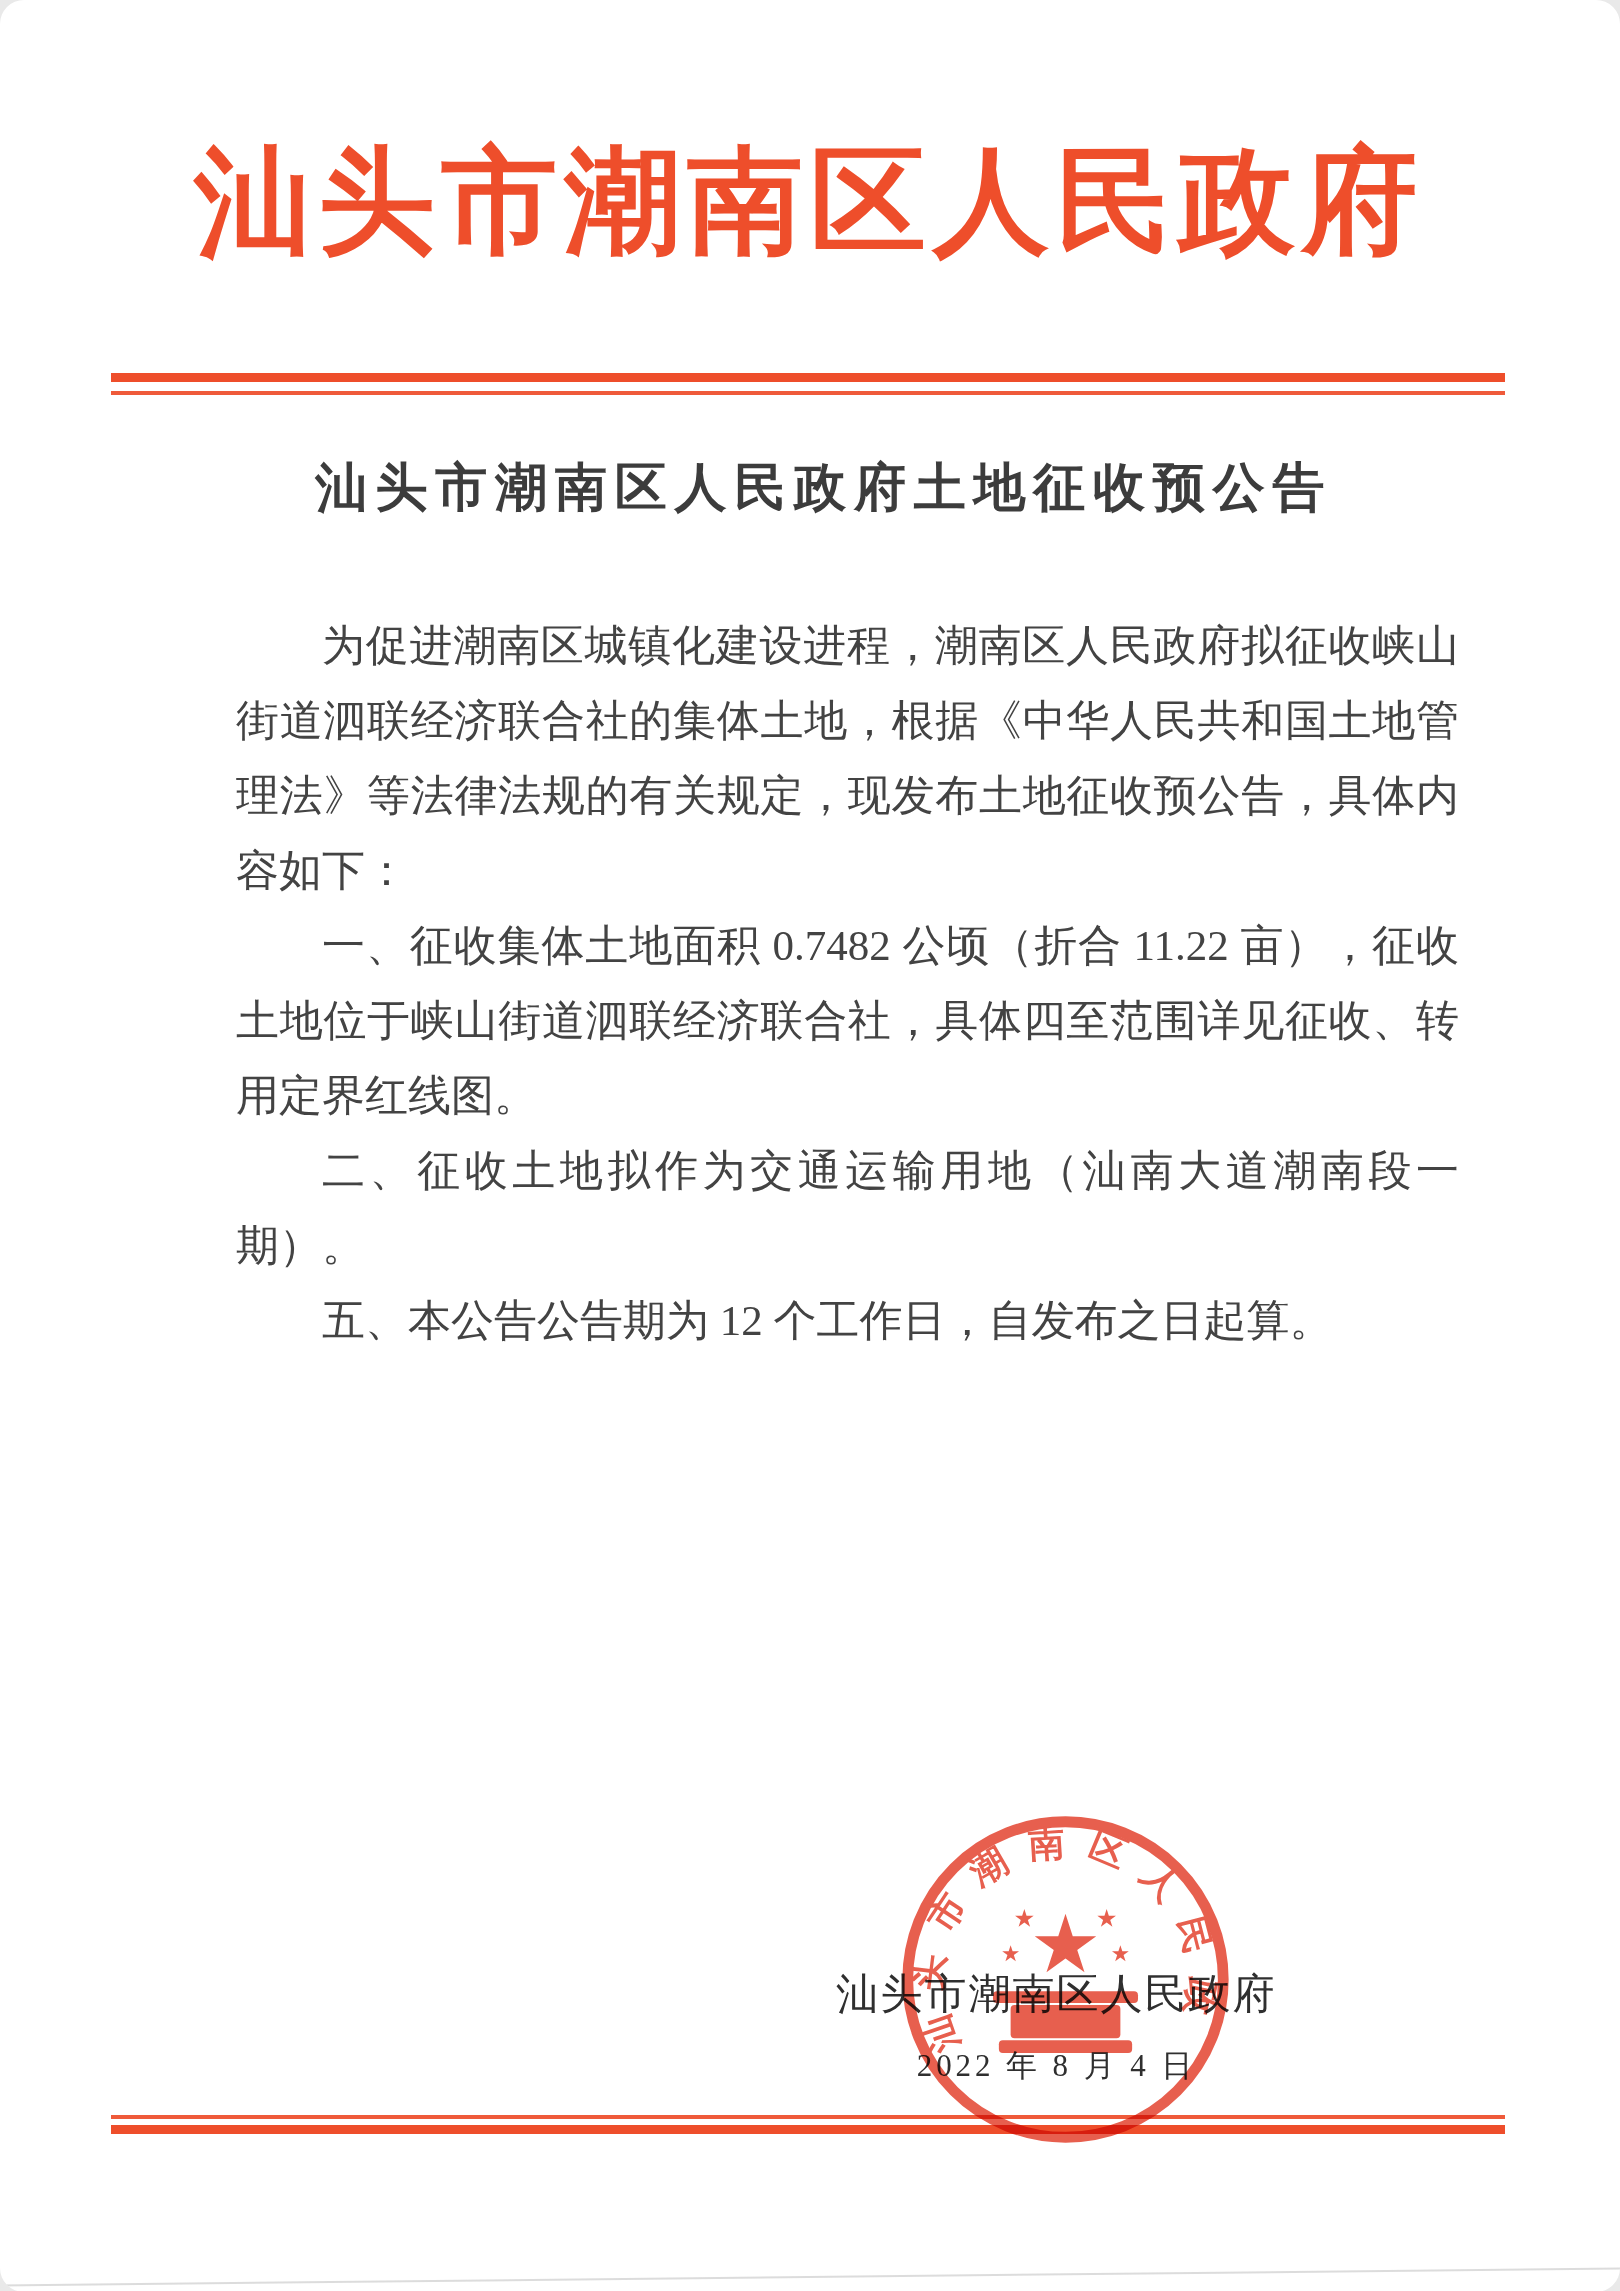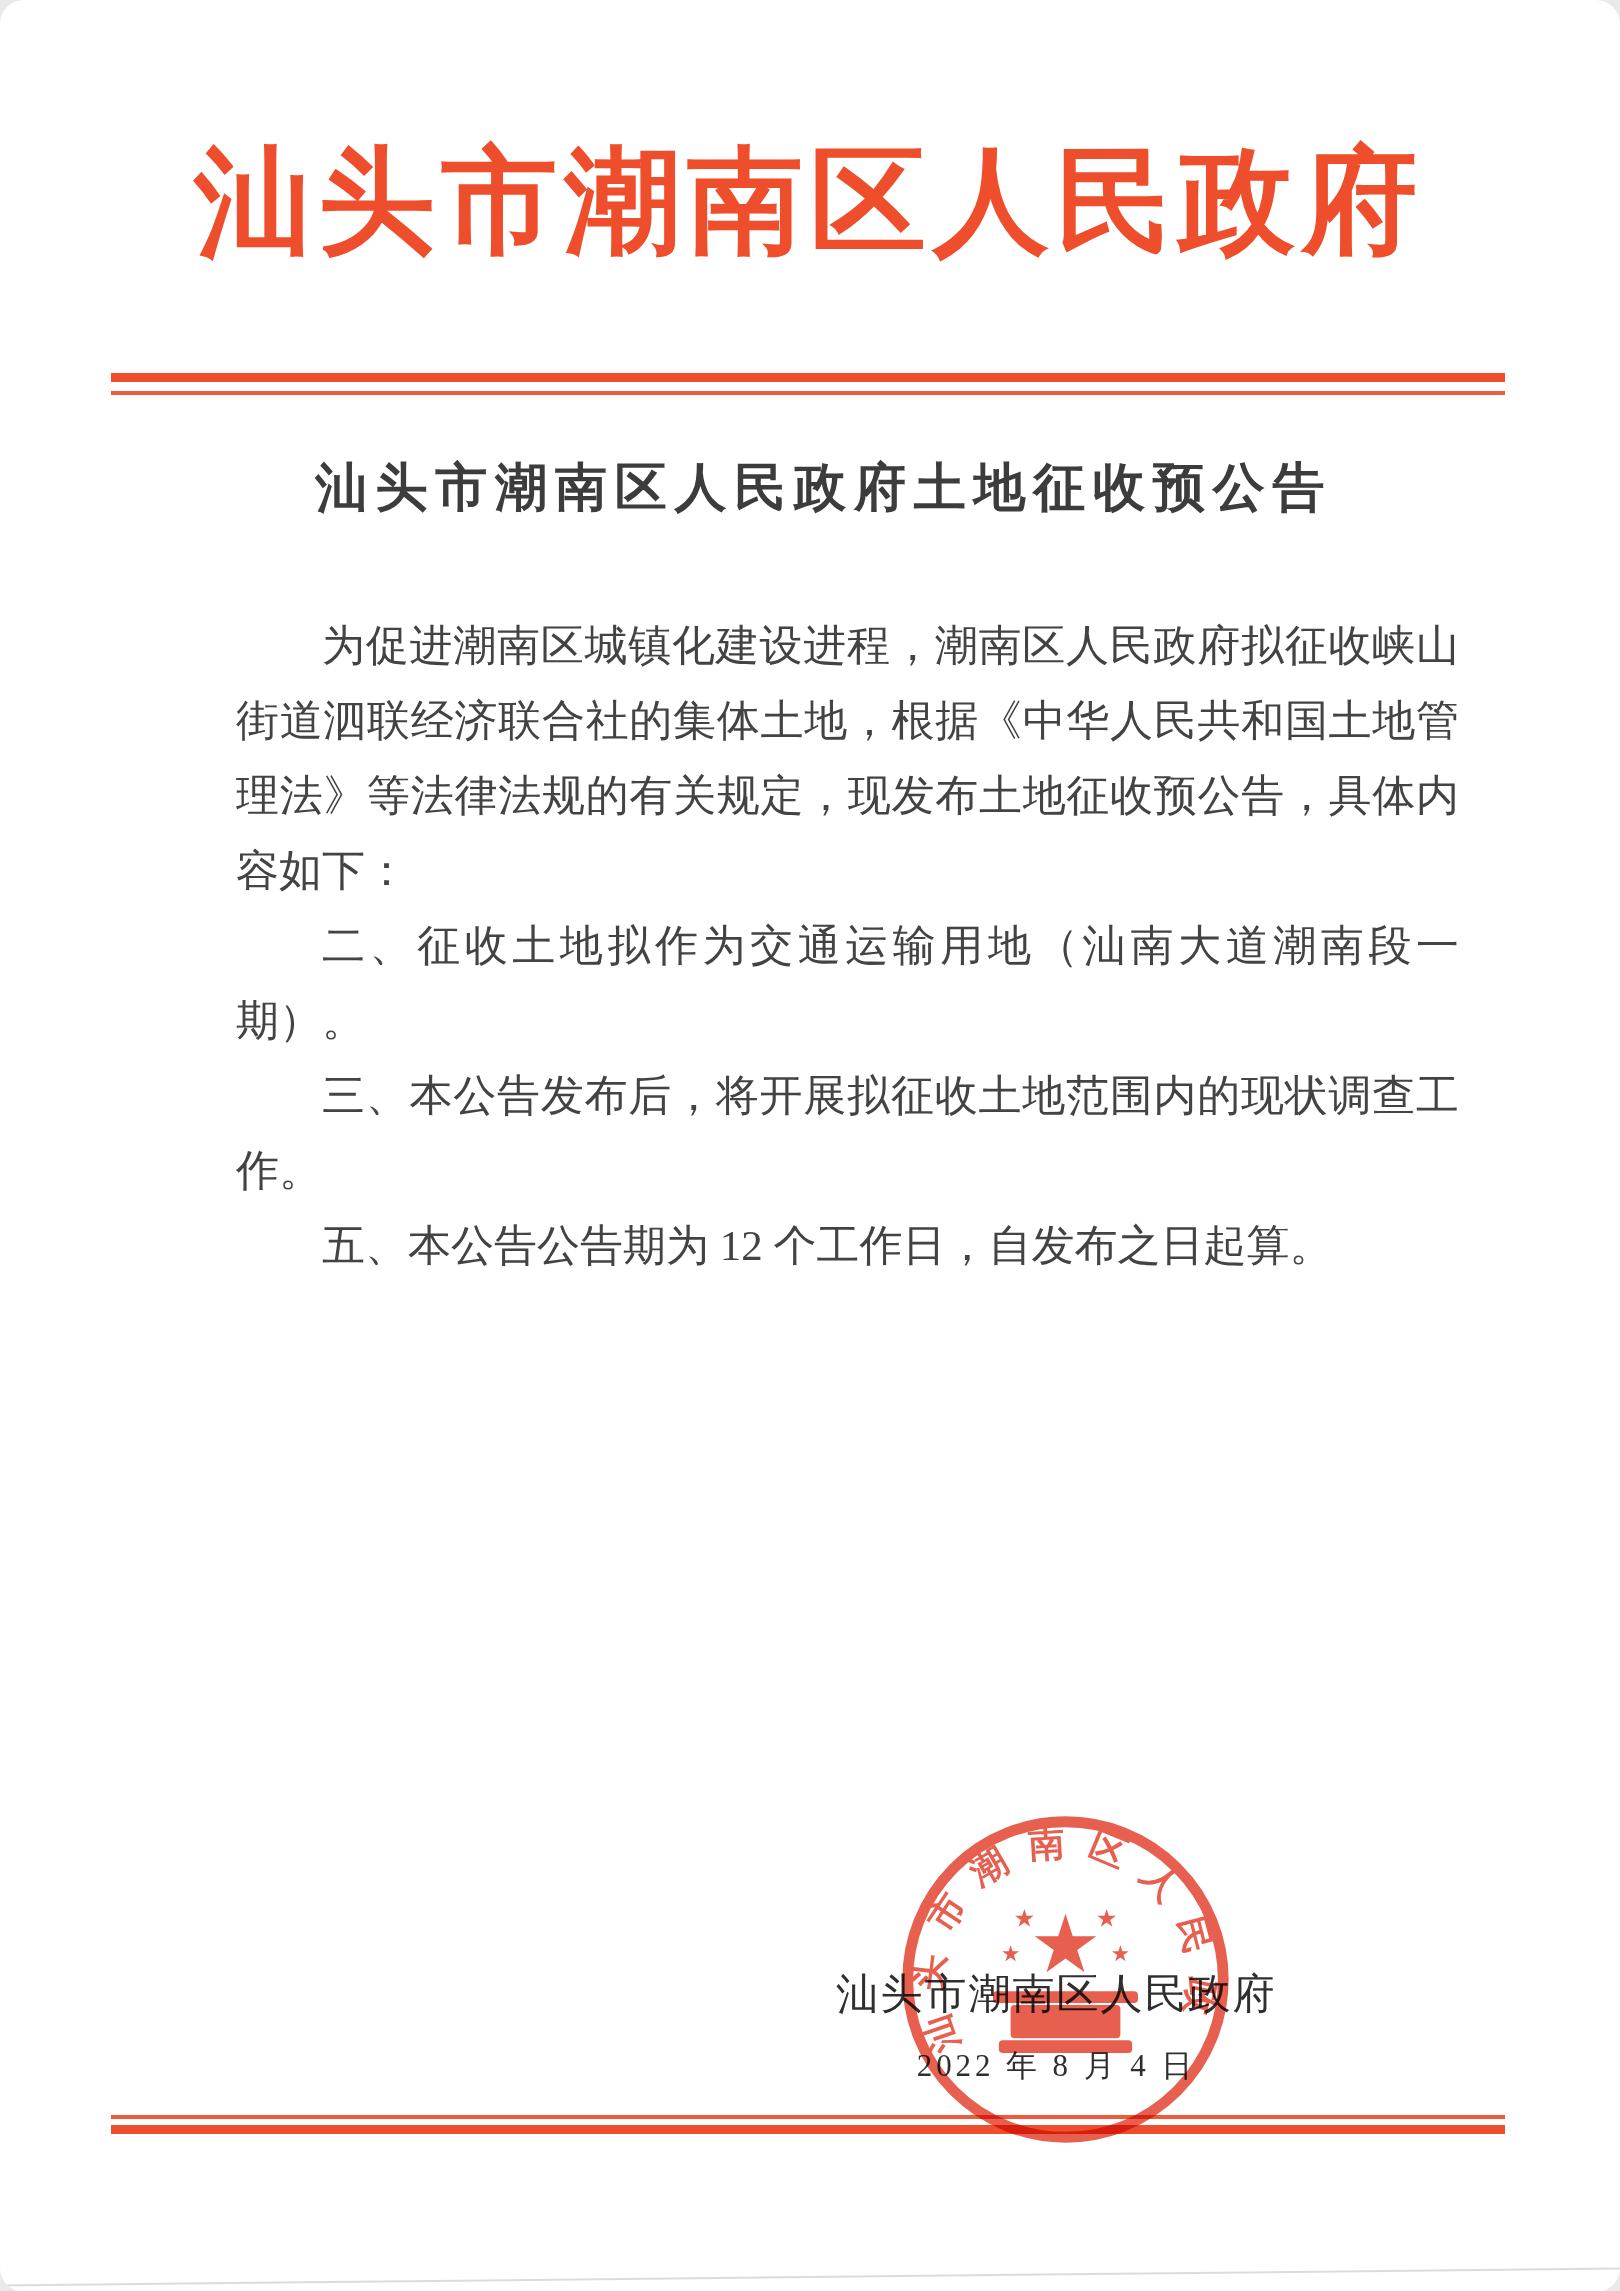--- a/index.html
+++ b/index.html
@@ -120,22 +120,22 @@
 
   <div class="letterhead">汕头市潮南区人民政府</div>
 
   <div class="rule rule-top-thick"></div>
   <div class="rule rule-top-thin"></div>
 
   <div class="doc-title">汕头市潮南区人民政府土地征收预公告</div>
 
   <div class="body-text">
     <p>为促进潮南区城镇化建设进程，潮南区人民政府拟征收峡山街道泗联经济联合社的集体土地，根据《中华人民共和国土地管理法》等法律法规的有关规定，现发布土地征收预公告，具体内容如下：</p>
+    <p>一、征收集体土地面积 0.7482 公顷（折合 11.22 亩），征收土地位于峡山街道泗联经济联合社，具体四至范围详见征收、转用定界红线图。</p>
     <p>二、征收土地拟作为交通运输用地（汕南大道潮南段一期）。</p>
-    <p>三、本公告发布后，将开展拟征收土地范围内的现状调查工作。</p>
     <p>五、本公告公告期为 12 个工作日，自发布之日起算。</p>
   </div>
 
   <div class="signature">
     <div class="issuer">汕头市潮南区人民政府</div>
     <div class="sig-date">2022 年 8 月 4 日</div>
   </div>
 
   <div class="seal">
     <svg viewBox="0 0 348 348" xmlns="http://www.w3.org/2000/svg">

